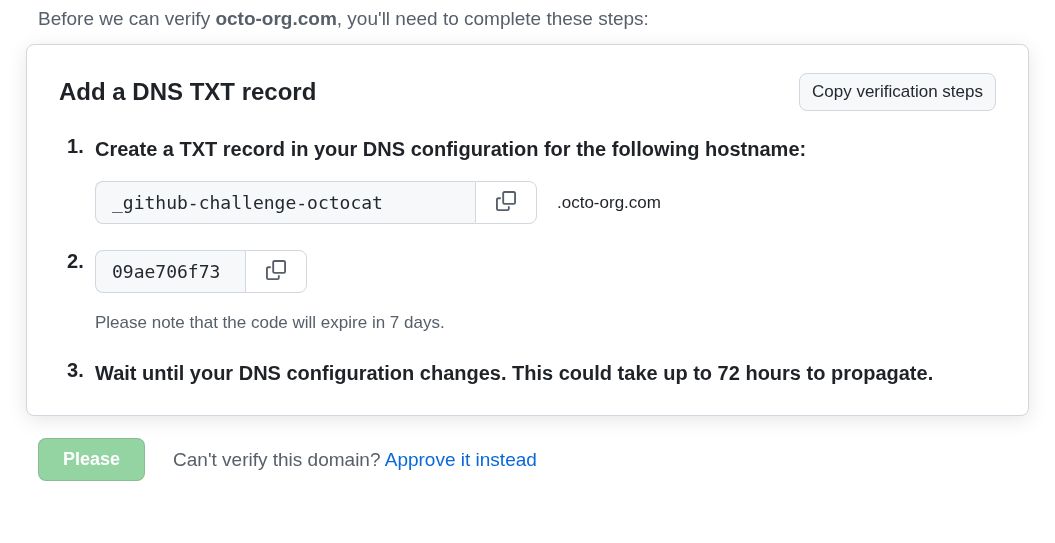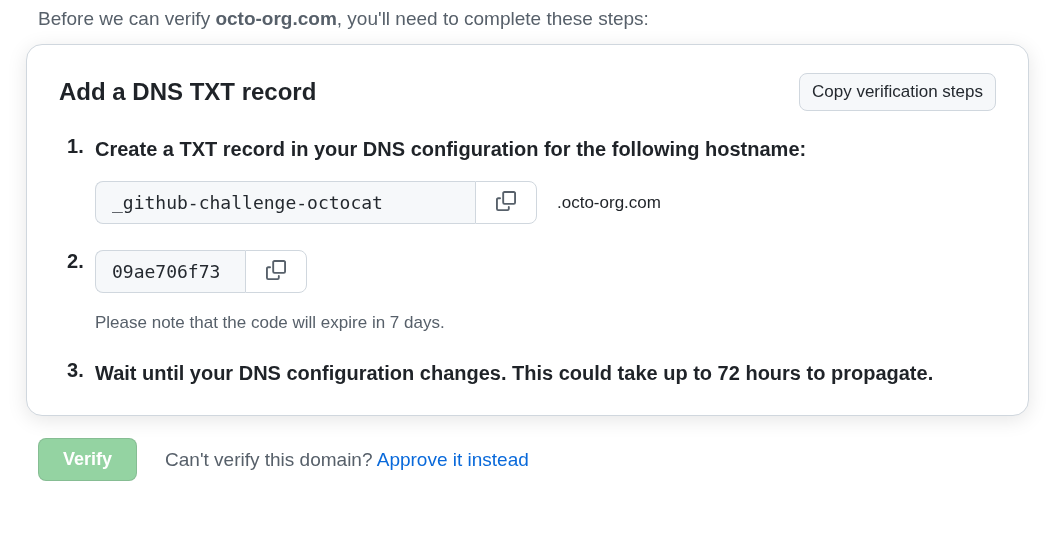--- a/index.html
+++ b/index.html
@@ -18,21 +18,21 @@
       color: #57606a;
       font-size: 19px;
       margin-bottom: 14px;
     }
     .intro-text .domain-bold {
       font-weight: 600;
       color: #57606a;
     }
     .card {
       border: 1px solid #d0d7de;
-      border-radius: 16px;
+      border-radius: 8px;
       padding: 28px 32px 28px 32px;
       background: #ffffff;
       box-shadow: 0 4px 20px rgba(0,0,0,0.10);
       margin-left: -12px;
       margin-right: -12px;
     }
     .card-header {
       display: flex;
       justify-content: space-between;
       align-items: center;
@@ -208,17 +208,17 @@
       <div class="note-text">Please note that the code will expire in 7 days.</div>
     </li>
 
     <li>
       <div class="step-title">Wait until your DNS configuration changes. This could take up to 72 hours to propagate.</div>
     </li>
   </ol>
 </div>
 
 <div class="footer-row">
-  <button class="verify-btn">Verify</button>
+  <button class="verify-btn">Please</button>
   <div class="footer-text">
     <span>Can't verify this domain? </span><a class="footer-link">Approve it instead</a>
   </div>
 </div>
 
 </body></html>

